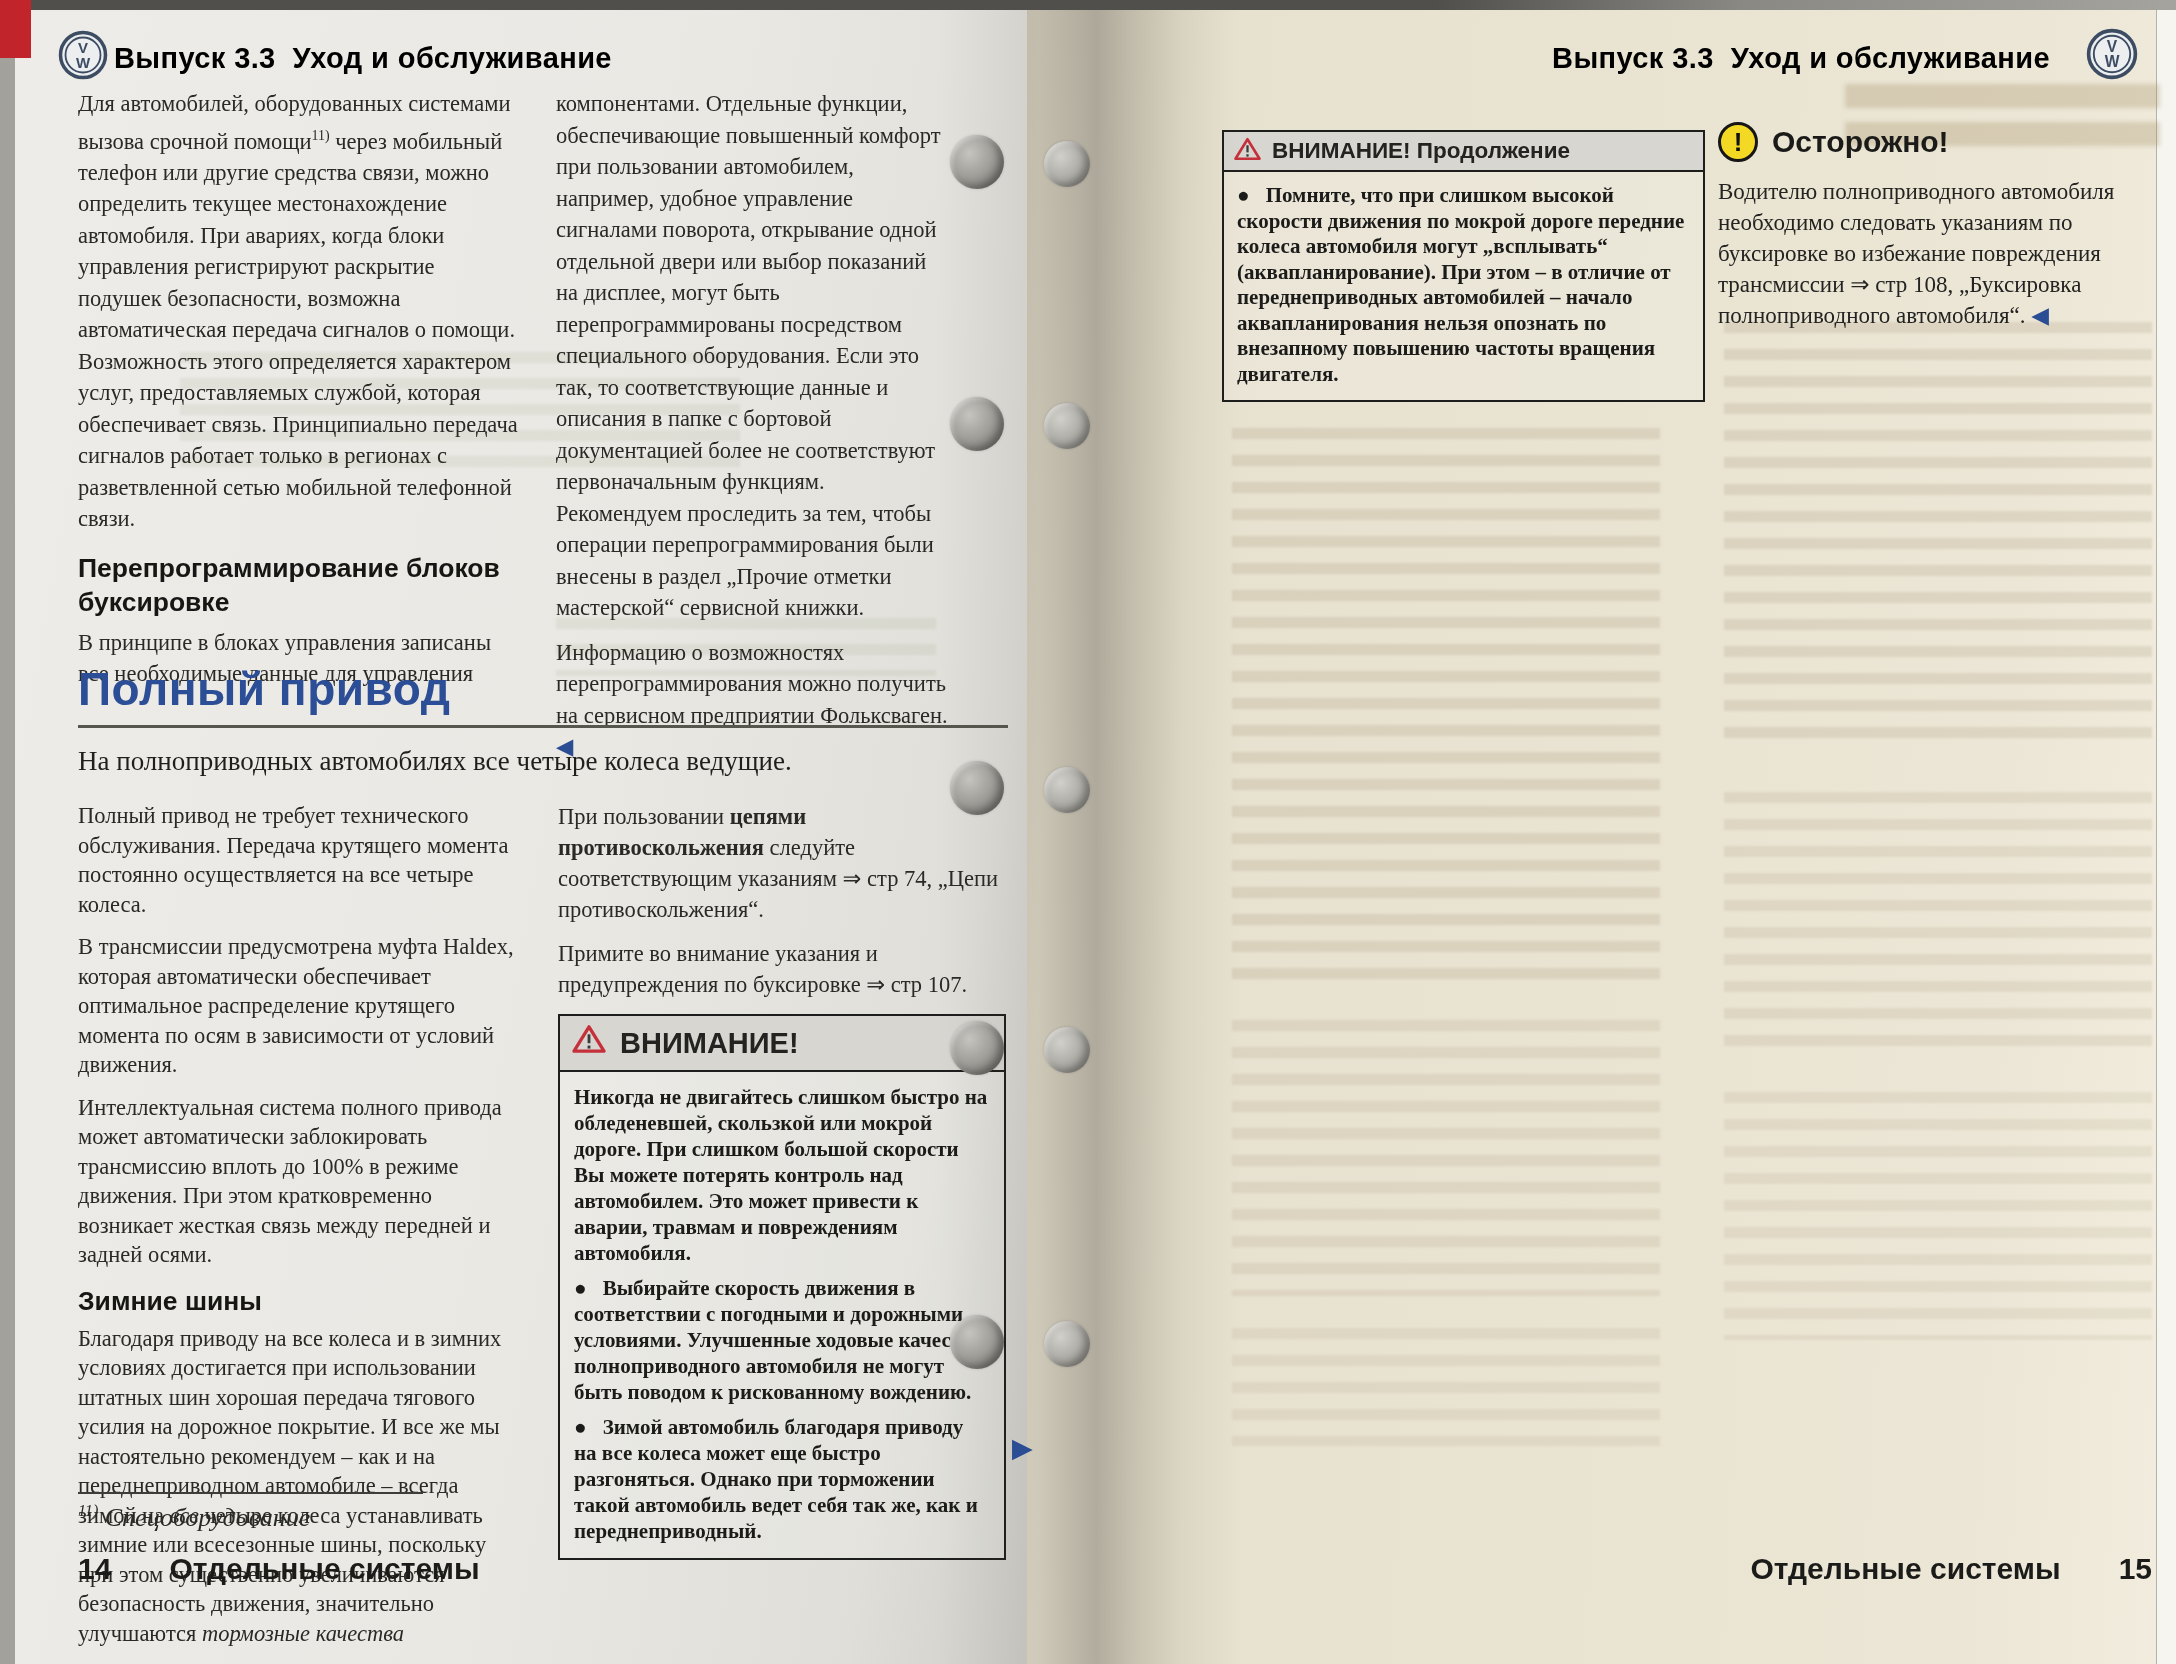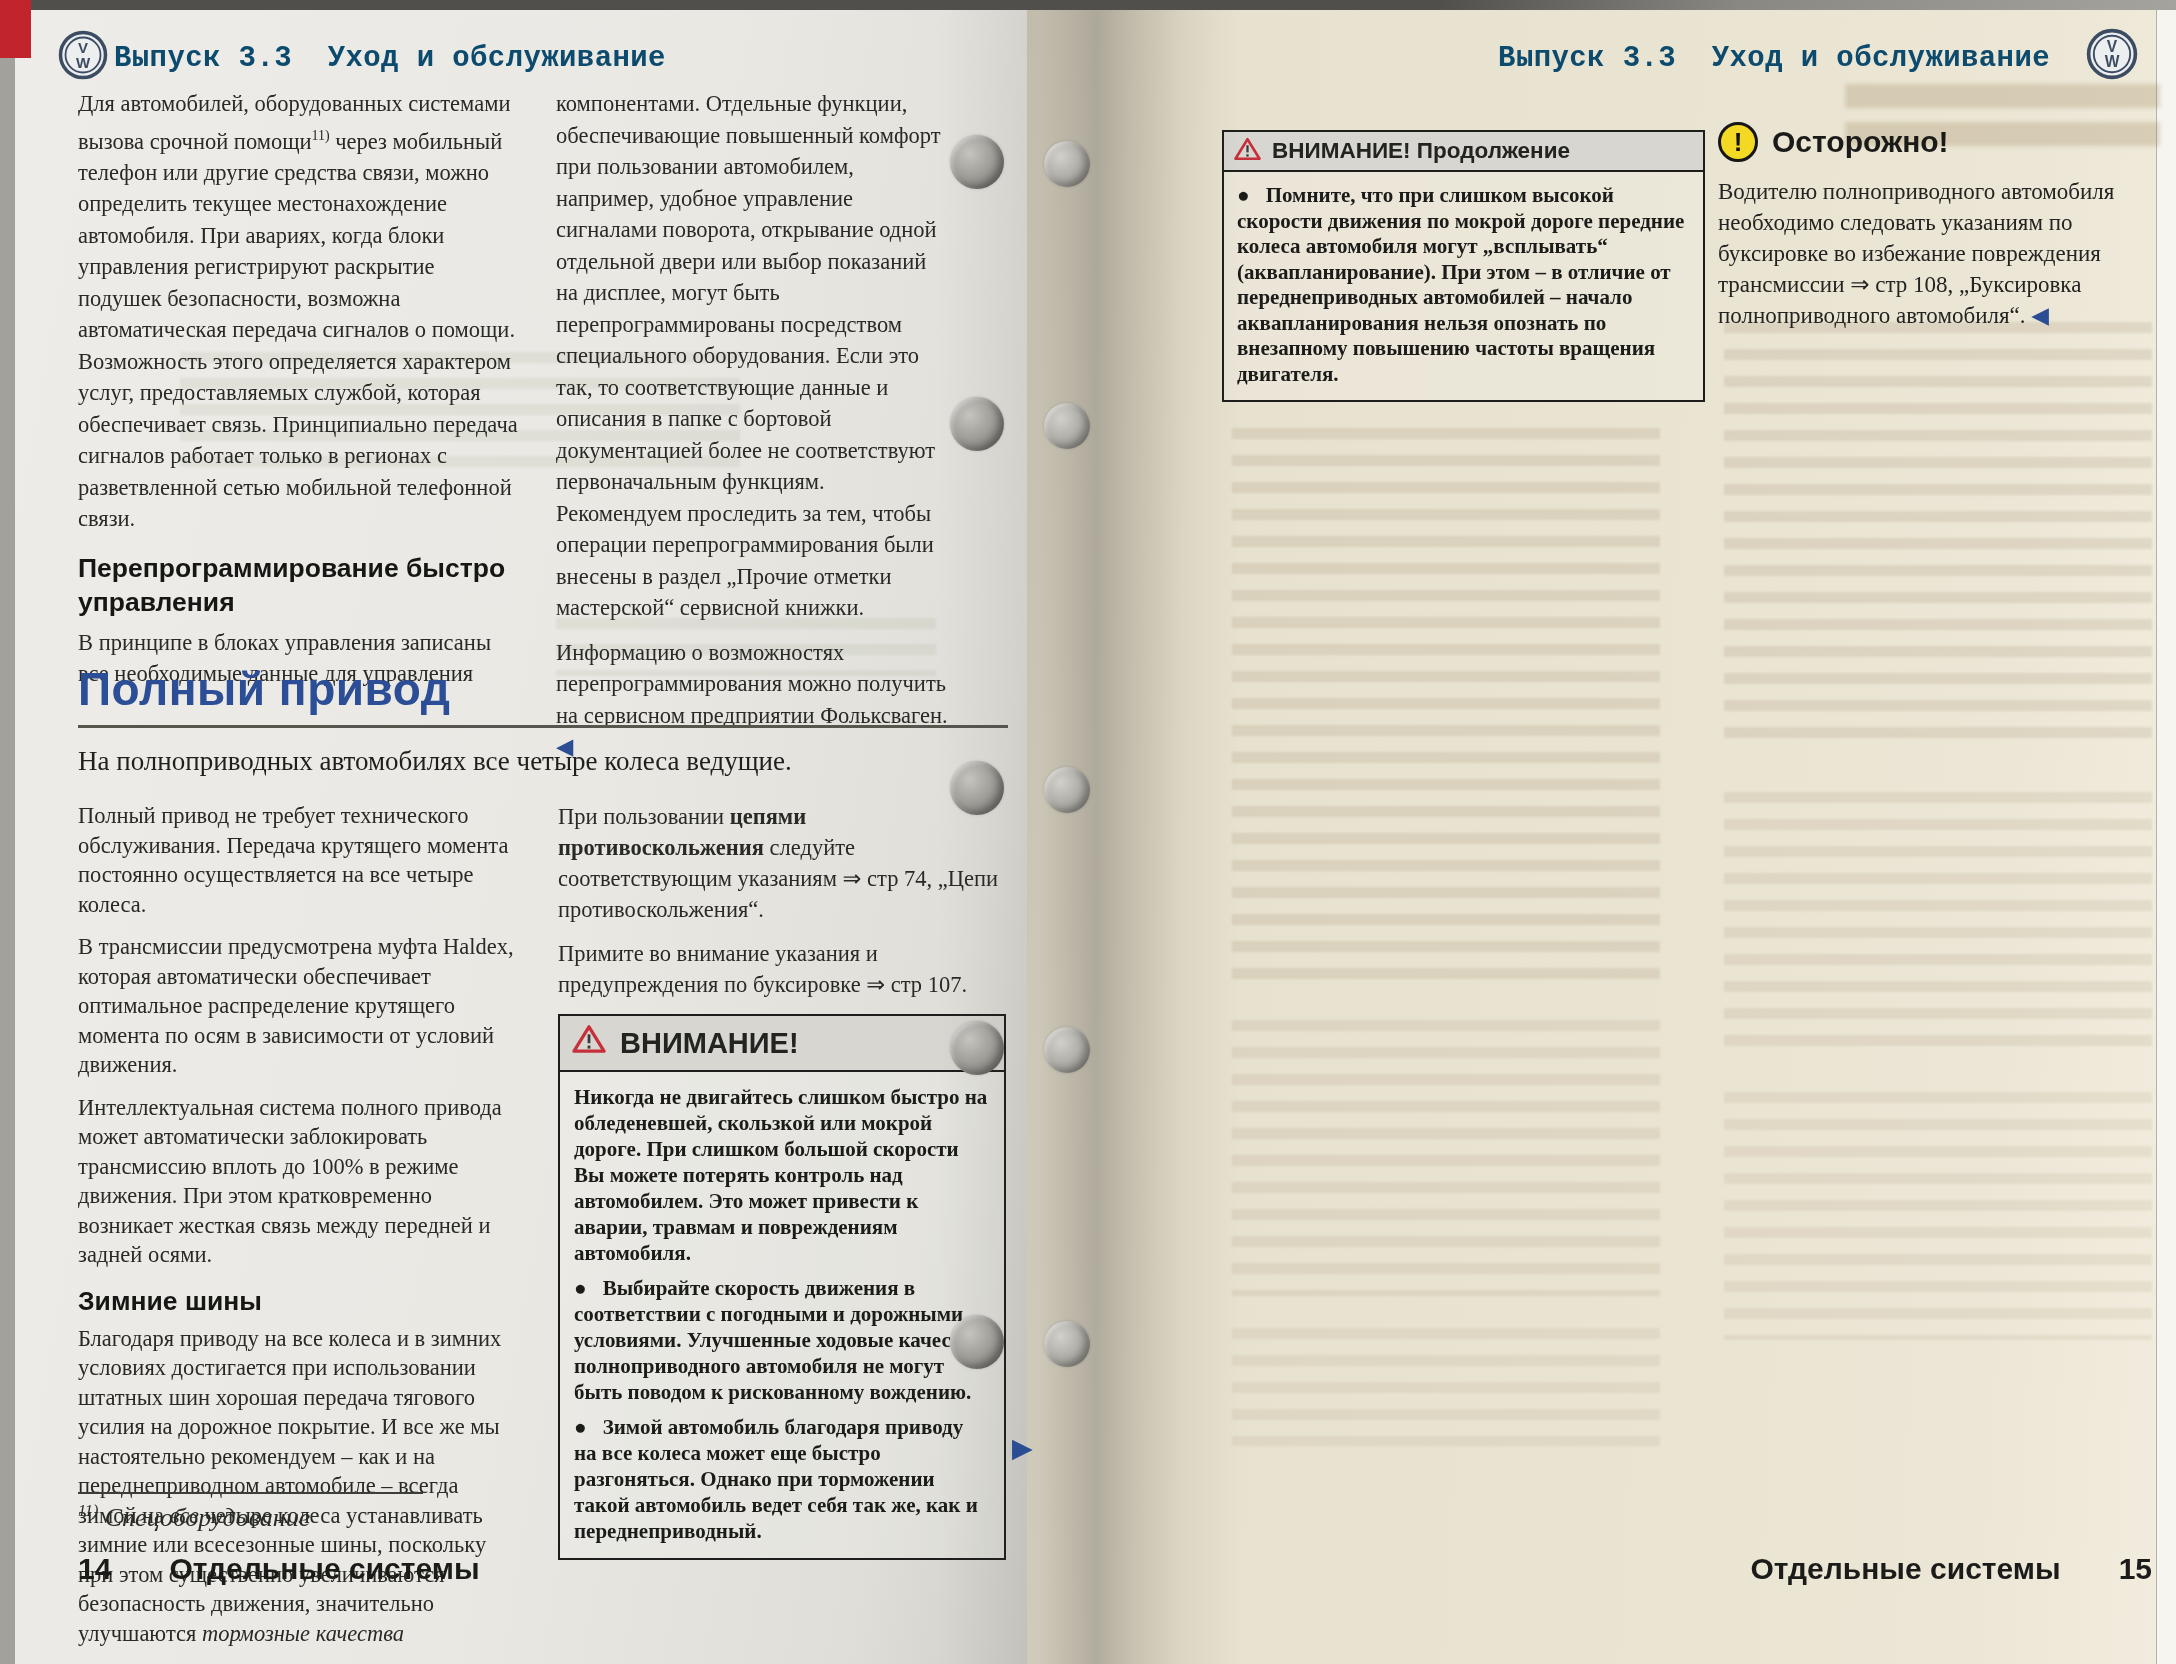--- a/index.html
+++ b/index.html
@@ -23,21 +23,21 @@
   .hole{position:absolute;border-radius:50%;z-index:6;
     background:radial-gradient(circle at 36% 34%,#c6c4be 0%,#a19f99 45%,#878580 70%,#73716c 100%);
     box-shadow:inset -5px -3px 7px rgba(0,0,0,.28), inset 2px 2px 4px rgba(255,255,255,.45), 0 0 3px rgba(0,0,0,.15);}
   .hole.l{width:54px;height:54px;left:950px;}
   .hole.r{width:46px;height:46px;left:1044px;
     background:radial-gradient(circle at 36% 34%,#d2d0ca 0%,#b2b0aa 45%,#9b9993 75%,#8b8984 100%);}
   
   .serif{font-size:22.5px;line-height:31.5px;}
   .h3{font-family:"Liberation Sans", sans-serif;font-weight:bold;font-size:26.5px;line-height:34px;color:#161614;margin:16px 0 8px 0;}
   p{margin:0 0 13px 0;}
-  #pl-header-title,#pr-header-title{font-family:Liberation Mono, monospace;font-weight:bold;font-size:29px;color:#0c4a6e;white-space:pre;letter-spacing:.4px;}
+  #pl-header-title,#pr-header-title{font-family:Liberation Sans, sans-serif;font-weight:bold;font-size:29px;color:#000000;white-space:pre;letter-spacing:.4px;}
   #awd-title{font-family:"Liberation Sans",sans-serif;font-weight:bold;font-size:46px;color:#2c4e96;letter-spacing:.5px;margin-top:6px;}
   #awd-validity{font-family:"Liberation Sans",sans-serif;font-size:22px;color:#2c2c29;}
   #awd-rule{height:3px;background:#56564f;margin-top:9px;}
   #awd-lead{font-size:27px;color:#1f1f1d;margin-top:18px;}
   .awd-cols{display:flex;gap:38px;margin-top:24px;}
   .awd-c1{width:442px;font-size:22.5px;line-height:29.5px;}
   .awd-c2{width:450px;font-size:22.5px;line-height:31px;}
   
   .wbox{border:2.5px solid #1d1d1b;background:rgba(244,243,239,.25);}
   .wbox-head{background:#d7d6d1;border-bottom:2.5px solid #1d1d1b;display:flex;align-items:center;gap:14px;padding:8px 12px;}
@@ -111,21 +111,21 @@
       <circle cx="25" cy="25" r="22.5" fill="#eceef0" stroke="#3c4c63" stroke-width="3.5"></circle>
       <circle cx="25" cy="25" r="17.5" fill="none" stroke="#3c4c63" stroke-width="1.8"></circle>
       <text x="25" y="23" text-anchor="middle" font-size="15" font-weight="bold" fill="#3c4c63" font-family="Liberation Sans, sans-serif">V</text>
       <text x="25" y="37.5" text-anchor="middle" font-size="15" font-weight="bold" fill="#3c4c63" font-family="Liberation Sans, sans-serif">W</text>
     </svg>
   </div>
   <div class="abs" id="pl-header-title" style="left:114px;top:42px;z-index:4">Выпуск 3.3  Уход и обслуживание</div>
 
   <div class="abs serif" style="left:78px;top:88px;width:442px;z-index:4">
     <p><span>Для автомобилей, оборудованных системами вызова срочной помощи</span><span style="vertical-align: super; font-size: 0.62em;">11)</span><span> через мобильный телефон или другие средства связи, можно определить текущее местонахождение автомобиля. При авариях, когда блоки управления регистрируют раскрытие подушек безопасности, возможна автоматическая передача сигналов о помощи. Возможность этого определяется характером услуг, предоставляемых службой, которая обеспечивает связь. Принципиально передача сигналов работает только в регионах с разветвленной сетью мобильной телефонной связи.</span></p>
-    <div class="h3">Перепрограммирование быстро управления</div>
+    <div class="h3">Перепрограммирование блоков буксировке</div>
     <p>В принципе в блоках управления записаны все необходимые данные для управления</p>
   </div>
 
   <div class="abs serif" style="left:556px;top:88px;width:396px;z-index:4">
     <p>компонентами. Отдельные функции, обеспечивающие повышенный комфорт при пользовании автомобилем, например, удобное управление сигналами поворота, открывание одной отдельной двери или выбор показаний на дисплее, могут быть перепрограммированы посредством специального оборудования. Если это так, то соответствующие данные и описания в папке с бортовой документацией более не соответствуют первоначальным функциям. Рекомендуем проследить за тем, чтобы операции перепрограммирования были внесены в раздел „Прочие отметки мастерской“ сервисной книжки.</p>
     <p><span>Информацию о возможностях перепрограммирования можно получить на сервисном предприятии Фольксваген. </span><span style="color: rgb(43, 77, 148);">◀</span></p>
   </div>
 
   <div class="abs" style="left:78px;top:656px;width:930px;z-index:4">
     <div id="awd-title">Полный привод</div>

